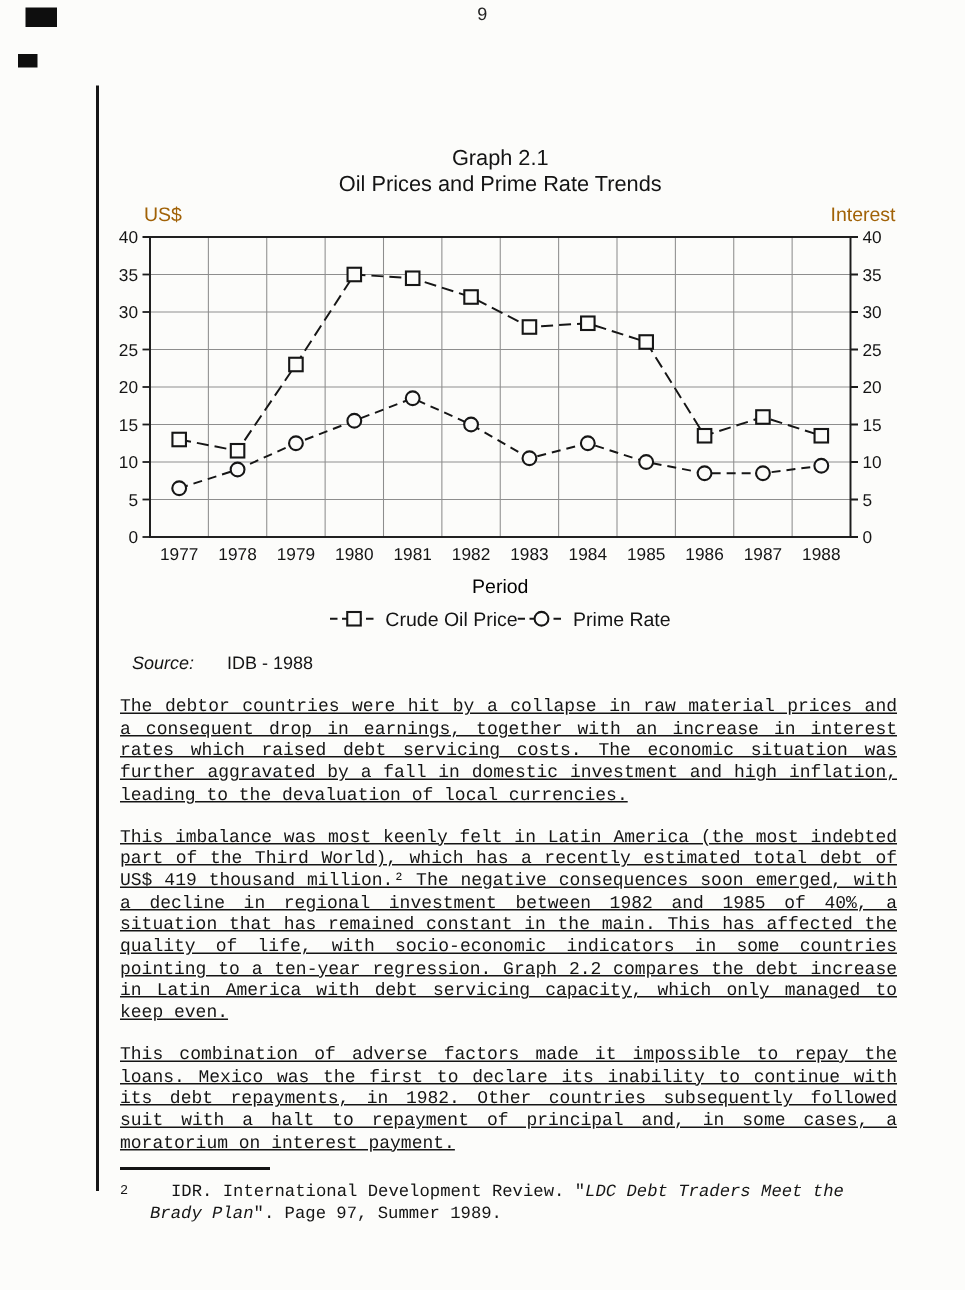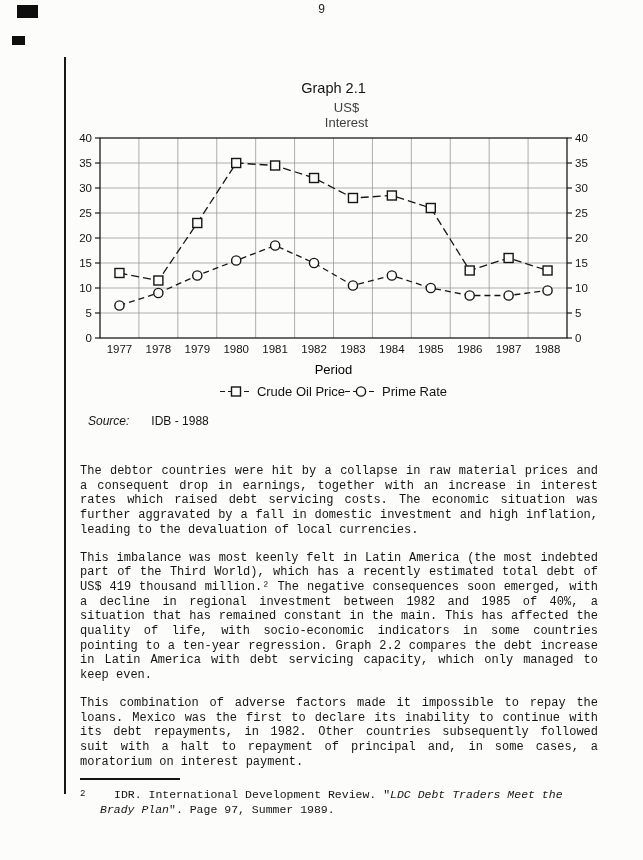--- a/index.html
+++ b/index.html
@@ -4,34 +4,34 @@
 <style>
   html,body{margin:0;padding:0;background:#fcfcfa;}
   .page{position:relative;width:643px;height:860px;background:#fcfcfa;color:#181818;overflow:hidden;
         font-family:"Liberation Sans",sans-serif;}
   .artifact{position:absolute;background:#0e0e0e;}
   .a1{left:17px;top:5px;width:21px;height:13px;}
   .a2{left:12px;top:36px;width:13px;height:9px;}
   .left-rule{position:absolute;left:64px;top:57px;width:2px;height:737px;background:#161616;}
   .page-number{position:absolute;top:2px;left:0;right:0;text-align:center;font-size:12px;color:#222;}
 
-  .chart{position:absolute;left:70px;top:80px;width:527px;}
+  .chart{position:absolute;left:70px;top:98px;width:527px;}
   .chart-title,.chart-subtitle{text-align:center;font-size:14.5px;color:#141414;line-height:17px;}
-  .axis-top-row{display:flex;justify-content:space-between;align-items:center;
-                padding:3px 0 2px 26px;font-size:13px;color:#404040;flex-direction:column;}
+  .axis-top-row{display:flex;justify-content:space-between;align-items:flex-start;
+                padding:3px 0 2px 26px;font-size:13px;color:#a16207;}
   .x-axis-title{text-align:center;font-size:13px;color:#000000;margin-top:-6px;}
   .legend{display:flex;justify-content:center;align-items:flex-end;font-size:13px;margin-top:7px;color:#141414;}
   .legend-item{display:flex;align-items:center;gap:5px;}
   .source-line{margin:15px 0 0 18px;font-size:12px;color:#141414;}
   .source-label{font-style:italic;margin-right:22px;}
 
   .body-text{position:absolute;left:80px;top:464px;width:522px;
              font-family:"Liberation Mono","DejaVu Sans Mono",monospace;
              font-size:12px;line-height:14.7px;text-align:justify;color:#151515;}
-  .body-text p{margin:0 4px 13px 0;}
+  .body-text p{margin:0 4px 13px 0;text-decoration:underline;}
 
   .footnote{position:absolute;left:80px;top:778px;width:521px;
             font-family:"Liberation Mono","DejaVu Sans Mono",monospace;
             font-size:11.5px;line-height:14.5px;color:#151515;}
   .footnote-rule{width:100px;border-top:2px solid #141414;margin-bottom:8px;}
   .footnote-body{position:relative;padding-left:20px;}
   .footnote-marker{position:absolute;left:0;top:-1px;font-size:9px;}
   .footnote-text{width:478px;text-indent:14px;}
   .footnote-text em{font-style:italic;}
 </style>
@@ -39,20 +39,21 @@
 <body>
 
 <div class="page">
   <div class="artifact a1"></div>
   <div class="artifact a2"></div>
   <div class="left-rule"></div>
   <div class="page-number">9</div>
 
   <div class="chart">
     <div class="chart-title">Graph 2.1</div>
+    <div class="chart-subtitle">Oil Prices and Prime Rate Trends</div>
     <div class="axis-top-row">
       <span>US$</span>
       <span>Interest</span>
     </div>
     <svg width="527" height="232" viewBox="0 0 527 232">
         <line x1="30" y1="181" x2="497" y2="181" stroke="#8d8d8d" stroke-width="0.7"></line>
         <line x1="30" y1="156" x2="497" y2="156" stroke="#8d8d8d" stroke-width="0.7"></line>
         <line x1="30" y1="131" x2="497" y2="131" stroke="#8d8d8d" stroke-width="0.7"></line>
         <line x1="30" y1="106" x2="497" y2="106" stroke="#8d8d8d" stroke-width="0.7"></line>
         <line x1="30" y1="81" x2="497" y2="81" stroke="#8d8d8d" stroke-width="0.7"></line>

